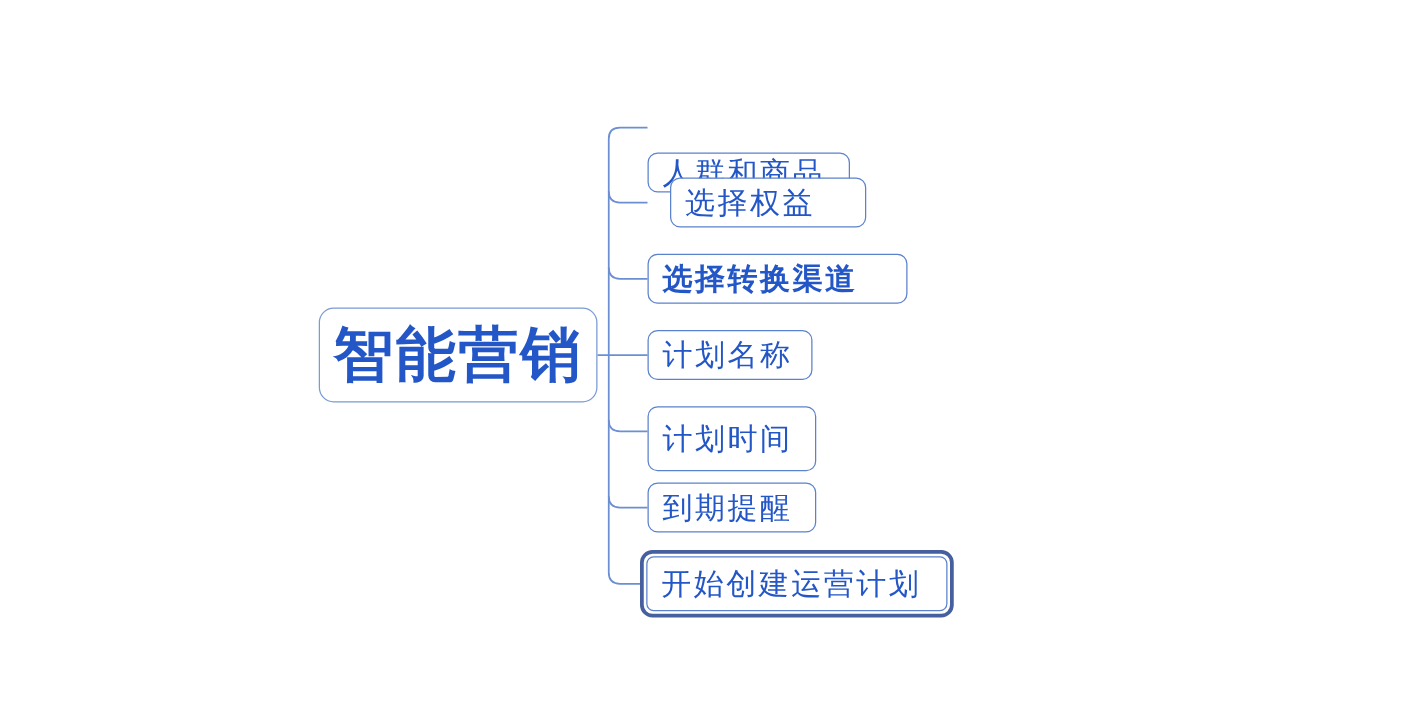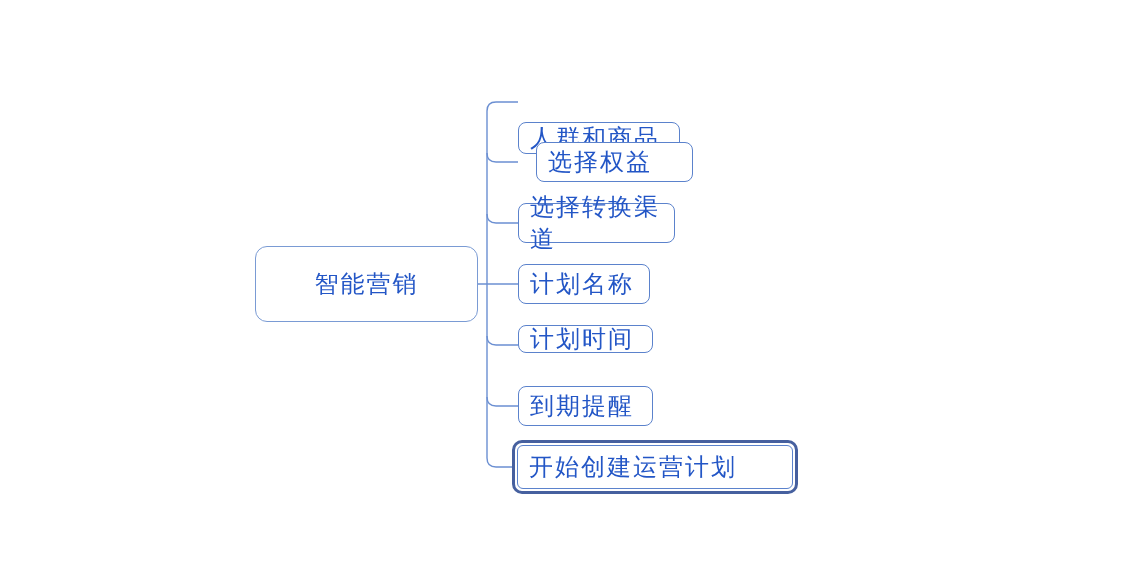--- a/index.html
+++ b/index.html
@@ -23,21 +23,21 @@
   .node{
     position:absolute;box-sizing:border-box;
     display:flex;align-items:center;
     color:var(--text);
     background:var(--background);
   }
   .node.root{
     border:1.6px solid var(--root-border);
     border-radius:12px;
     justify-content:center;
-    font-size:24px;letter-spacing:2px;
+    font-size:48px;letter-spacing:2px;font-weight:bold;
   }
   .node.child{
     border:1.4px solid var(--node-border);
     border-radius:8px;
     padding-left:11px;
     font-size:24px;letter-spacing:2px;
   }
   .selection-ring{
     position:absolute;box-sizing:border-box;
     border:3px solid var(--selection-ring);
@@ -73,35 +73,35 @@
   </div>
 
   <div class="node child" style="left:518px;top:82px;width:162px;height:32px;margin-top:40px;">
     <span>人群和商品</span>
   </div>
 
   <div class="node child" style="left:536px;top:142px;width:157px;height:40px;">
     <span>选择权益</span>
   </div>
 
-  <div class="node child" style="left:518px;top:203px;width:157px;height:40px;">
+  <div class="node child" style="left:518px;top:203px;width:208px;height:40px;font-weight:bold;">
     <span>选择转换渠道</span>
   </div>
 
   <div class="node child" style="left:518px;top:264px;width:132px;height:40px;">
     <span>计划名称</span>
   </div>
 
-  <div class="node child" style="left:518px;top:325px;width:135px;height:28px;">
+  <div class="node child" style="left:518px;top:325px;width:135px;height:52px;">
     <span>计划时间</span>
   </div>
 
   <div class="node child" style="left:518px;top:386px;width:135px;height:40px;font-family:Liberation Mono, monospace;">
     <span>到期提醒</span>
   </div>
 
-  <div class="selection-ring" style="left:512px;top:440px;width:286px;height:54px;">
+  <div class="selection-ring" style="left:512px;top:440px;width:251px;height:54px;">
     <div class="node child">
       <span>开始创建运营计划</span>
     </div>
   </div>
 
 </div>
 
 </body></html>

